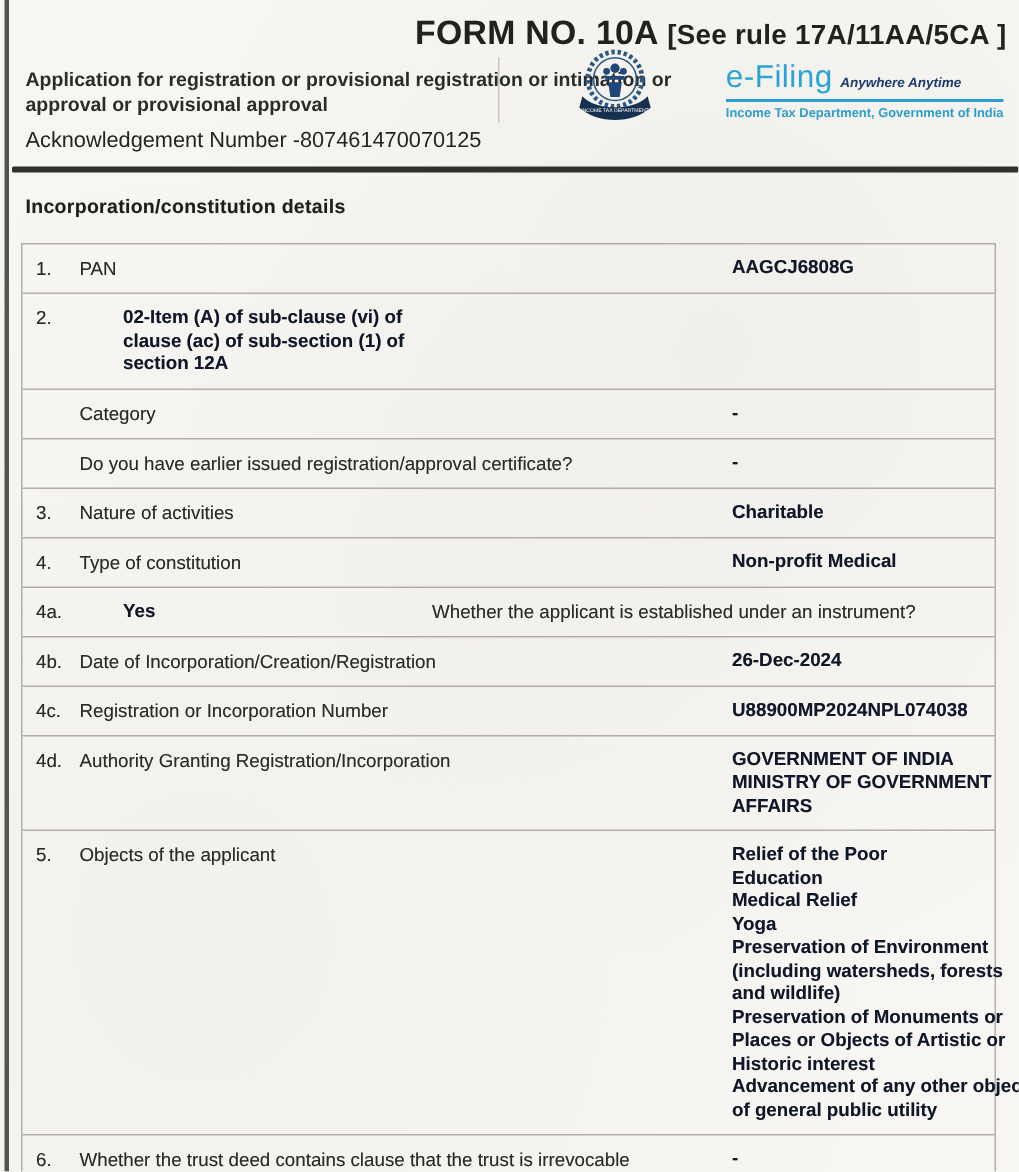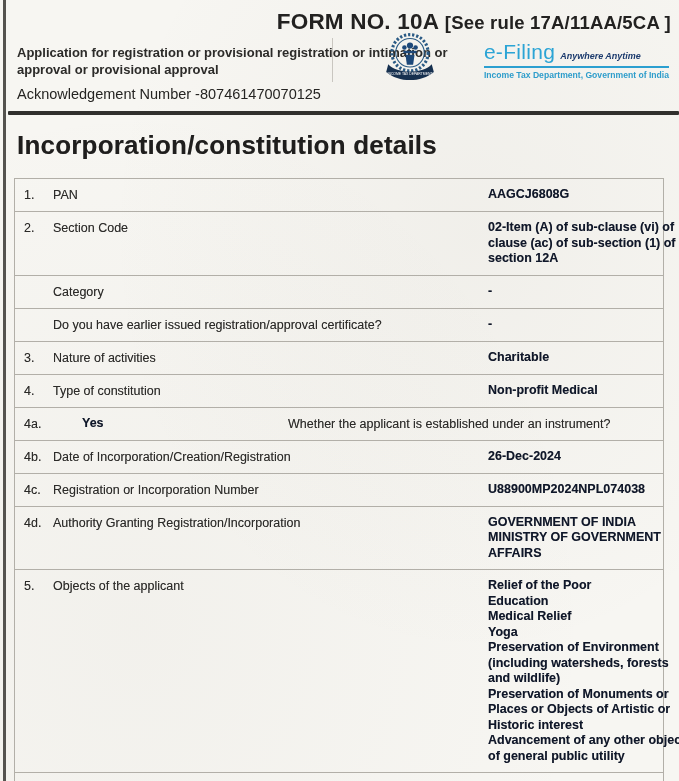--- a/index.html
+++ b/index.html
@@ -32,21 +32,21 @@
   .logo-text { margin-left:6px; }
   .brand-row { display:flex; align-items:baseline; white-space:nowrap; }
   .brand { font-size:21px; color:#2ba4d5; letter-spacing:0.3px; }
   .tagline { font-size:9px; font-style:italic; font-weight:700; color:#1c3b6e; margin-left:5px; }
   .logo-rule { height:2px; background:#2b9fd0; margin-top:2px; }
   .dept { font-size:8.6px; font-weight:700; color:#2e9dcb; margin-top:2px; white-space:nowrap; }
 
   
   .rule { height:4px; background:#31302d; margin:7px -8px 0 -7px; border-radius:1px; }
 
-  .section-heading { margin:15px 0 0 2px; font-size:26px; font-weight:700;
+  .section-heading { margin:15px 0 0 2px; font-size:13px; font-weight:700;
     letter-spacing:0.2px; color:#1f1e1d;
     text-shadow:0 0 0.5px rgba(35,35,35,0.4); }
 
   
   .table { margin:17px 0 0 -1px; width:650px; box-sizing:border-box;
     border:1px solid #b2afa8; border-bottom:none; }
   .row { display:flex; border-bottom:1px solid #b2afa8; padding:8px 0; }
   .row:last-child { border-bottom:none; }
   .cell { text-shadow:0 0 0.4px rgba(40,40,40,0.45); }
   .no { width:38px; padding-left:9px; box-sizing:border-box;
@@ -103,21 +103,20 @@
   <div class="table">
 
     <div class="row">
       <div class="cell no">1.</div>
       <div class="cell label">PAN</div>
       <div class="cell value">AAGCJ6808G</div>
     </div>
 
     <div class="row">
       <div class="cell no">2.</div>
-      <div class="cell label">Section Code</div>
       <div class="cell value">02-Item (A) of sub-clause (vi) of clause (ac) of sub-section (1) of section 12A</div>
     </div>
 
     <div class="row">
       <div class="cell no"></div>
       <div class="cell label">Category</div>
       <div class="cell value">-</div>
     </div>
 
     <div class="row">

